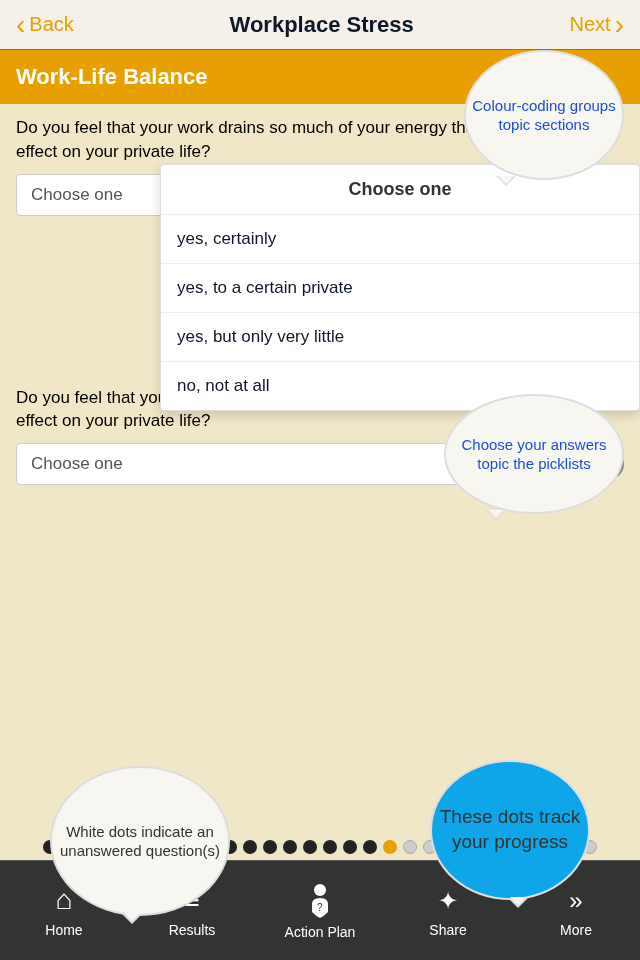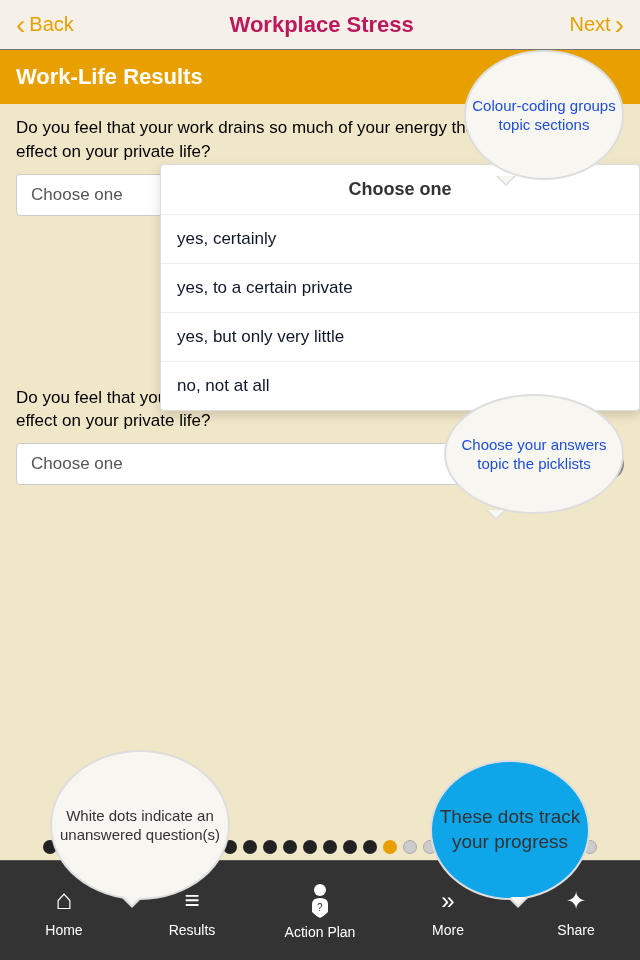--- a/index.html
+++ b/index.html
@@ -26,21 +26,21 @@
       color: #e8a000;
       font-size: 20px;
       display: flex;
       align-items: center;
       gap: 4px;
       cursor: pointer;
     }
     .top-nav .title {
       font-size: 22px;
       font-weight: bold;
-      color: #be185d;
+      color: #0f172a;
     }
     .chevron-left::before { content: '‹'; font-size: 28px; }
     .chevron-right::after { content: '›'; font-size: 28px; }
 
     
     .section-header {
       background: #e8a000;
       padding: 14px 16px;
       font-size: 22px;
       font-weight: bold;
@@ -182,21 +182,21 @@
       content: '';
       position: absolute;
       bottom: -14px;
       left: 42px;
       border: 8px solid transparent;
       border-top-color: #f8f6f0;
       z-index: 1;
     }
     .white-dots-bubble {
       position: absolute;
-      bottom: 60px;
+      bottom: 44px;
       left: 50px;
       width: 180px;
       height: 150px;
       background: #f8f6f0;
       border: 2px solid #ddd;
       border-radius: 50%;
       display: flex;
       align-items: center;
       justify-content: center;
       text-align: center;
@@ -327,21 +327,21 @@
     <span>Back</span>
   </div>
   <div class="title">Workplace Stress</div>
   <div class="next-btn">
     <span>Next</span>
     <span class="chevron-right"></span>
   </div>
 </div>
 
 <div class="section-header">
-  <span>Work-Life Results</span>
+  <span>Work-Life Balance</span>
 </div>
 
 <div class="bubble bubble-1">
   <span>Colour-coding groups topic sections</span>
 </div>
 
 <div class="content-area" style="padding-top:12px;">
 
   <div class="question-text">Do you feel that your work drains so much of your energy that it has a negative effect on your private life?</div>
 
@@ -425,20 +425,20 @@
   </div>
   <div class="nav-item">
     <svg class="action-icon" viewBox="0 0 36 36" fill="white">
       <circle cx="18" cy="8" r="6" fill="white"></circle>
       <path d="M10 22 Q10 16 18 16 Q26 16 26 22 L26 30 Q22 34 18 36 Q14 34 10 30 Z" fill="white"></path>
       <text x="15" y="29" font-size="10" fill="#333">?</text>
     </svg>
     <span>Action Plan</span>
   </div>
   <div class="nav-item">
+    <span class="nav-icon nav-icon-share"></span>
+    <span>Share</span>
+  </div>
+  <div class="nav-item">
     <span class="nav-icon nav-icon-more"></span>
     <span>More</span>
   </div>
-  <div class="nav-item">
-    <span class="nav-icon nav-icon-share"></span>
-    <span>Share</span>
-  </div>
 </div>
 
 </body></html>

